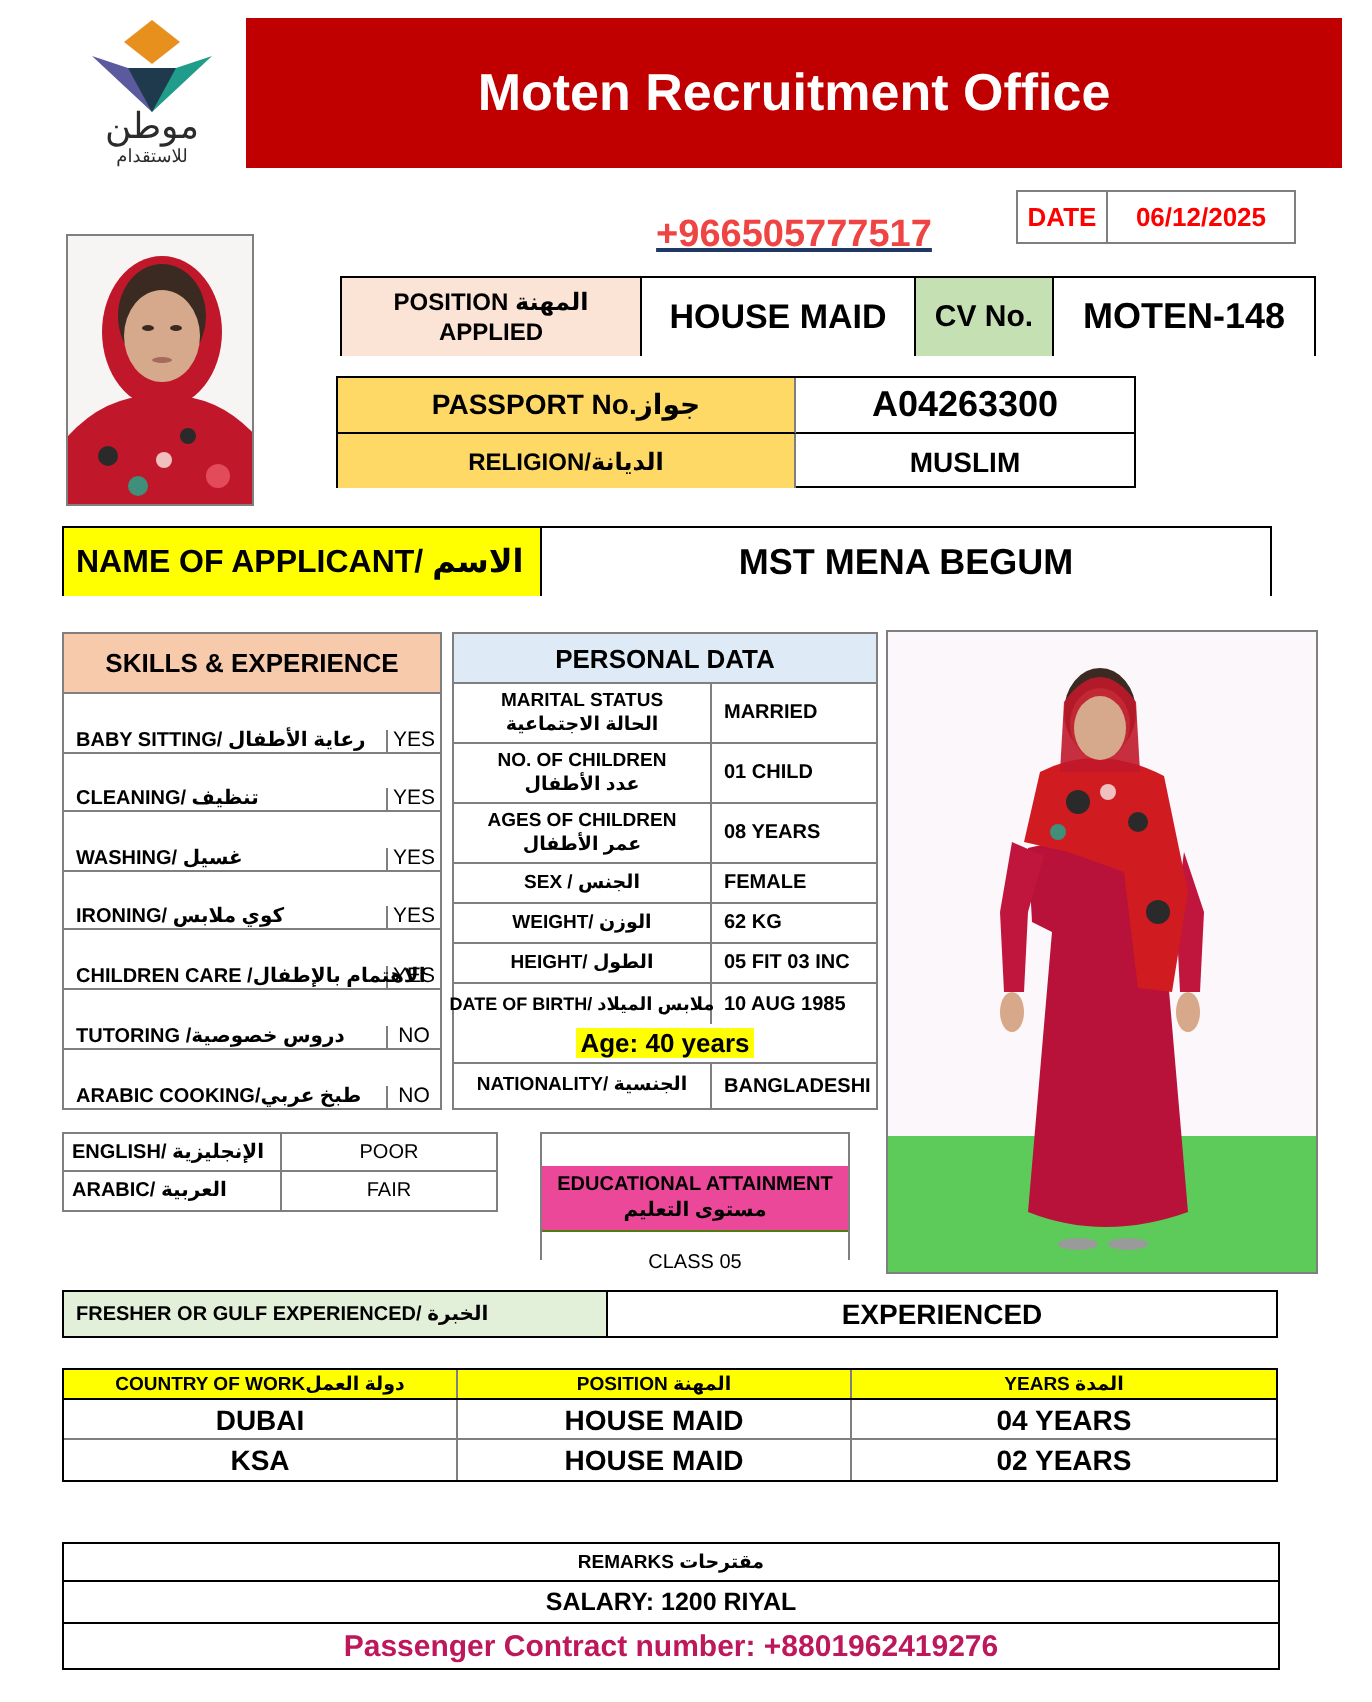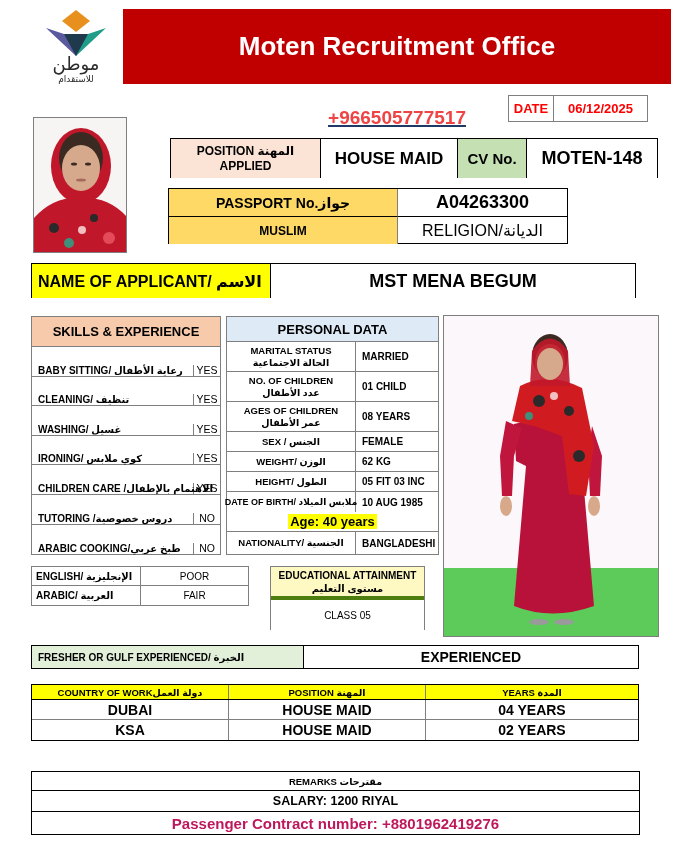--- a/index.html
+++ b/index.html
@@ -74,21 +74,21 @@
   
   #lang { left: 31px; top: 566px; width: 218px; border: 1px solid #7f7f7f; }
   #lang-head { height: 28px; background: #c5e0b3; font-size: 10.5px; font-weight: bold; flex-direction: column; line-height: 13px; border-bottom: 1px solid #7f7f7f; }
   .lang-row { height: 19px; display: flex; border-bottom: 1px solid #7f7f7f; }
   .lang-row:last-child { border-bottom: none; }
   .lang-name { width: 109px; border-right: 1px solid #7f7f7f; font-size: 10px; font-weight: bold; padding-left: 4px; display: flex; align-items: center; white-space: nowrap; }
   .lang-val { flex: 1; font-size: 10px; }
 
   
   #edu { left: 270px; top: 566px; width: 155px; height: 64px; border-left: 1px solid #7f7f7f; border-right: 1px solid #7f7f7f; border-top: 1px solid #7f7f7f; }
-  #edu-head { height: 33px; background: #fef9c3; font-size: 10px; font-weight: bold; flex-direction: column; line-height: 13px; border-bottom: 4px solid #4d7c0f; }
+  #edu-head { height: 33px; background: #ec4899; font-size: 10px; font-weight: bold; flex-direction: column; line-height: 13px; border-bottom: 1px solid #4d7c0f; margin-top: 16px; }
   #edu-val { height: 30px; font-size: 10px; }
 
   
   #exp-row { left: 31px; top: 645px; width: 608px; height: 24px; border: 1px solid #000; display: flex; }
   #exp-label { width: 272px; background: #e2efd9; border-right: 1px solid #000; font-size: 10px; font-weight: bold; padding-left: 6px; justify-content: flex-start !important; }
   #exp-value { flex: 1; font-size: 14px; font-weight: bold; }
 
   
   #work { left: 31px; top: 684px; width: 608px; border: 1px solid #000; }
   #work-head { display: flex; height: 15px; background: #ffff00; border-bottom: 1px solid #000; }
@@ -157,22 +157,22 @@
     <span>APPLIED</span>
   </div>
   <div id="pos-value" class="c">HOUSE MAID</div>
   <div id="cv-label" class="c">CV No.</div>
   <div id="cv-value" class="c">MOTEN-148</div>
 </div>
 
 <div id="pass" class="abs">
   <div id="pass-label" class="c">PASSPORT No.جواز</div>
   <div id="pass-value" class="c">A04263300</div>
+  <div class="c">RELIGION/الديانة</div>
   <div id="rel-value" class="c">MUSLIM</div>
-  <div class="c">RELIGION/الديانة</div>
 </div>
 
 <div id="name-row" class="abs">
   <div id="name-label" class="c">NAME OF APPLICANT/ الاسم</div>
   <div id="name-value" class="c">MST MENA BEGUM</div>
 </div>
 
 <div id="skills" class="abs">
   <div id="skills-head" class="c">SKILLS &amp; EXPERIENCE</div>
   <div class="skill-row">

